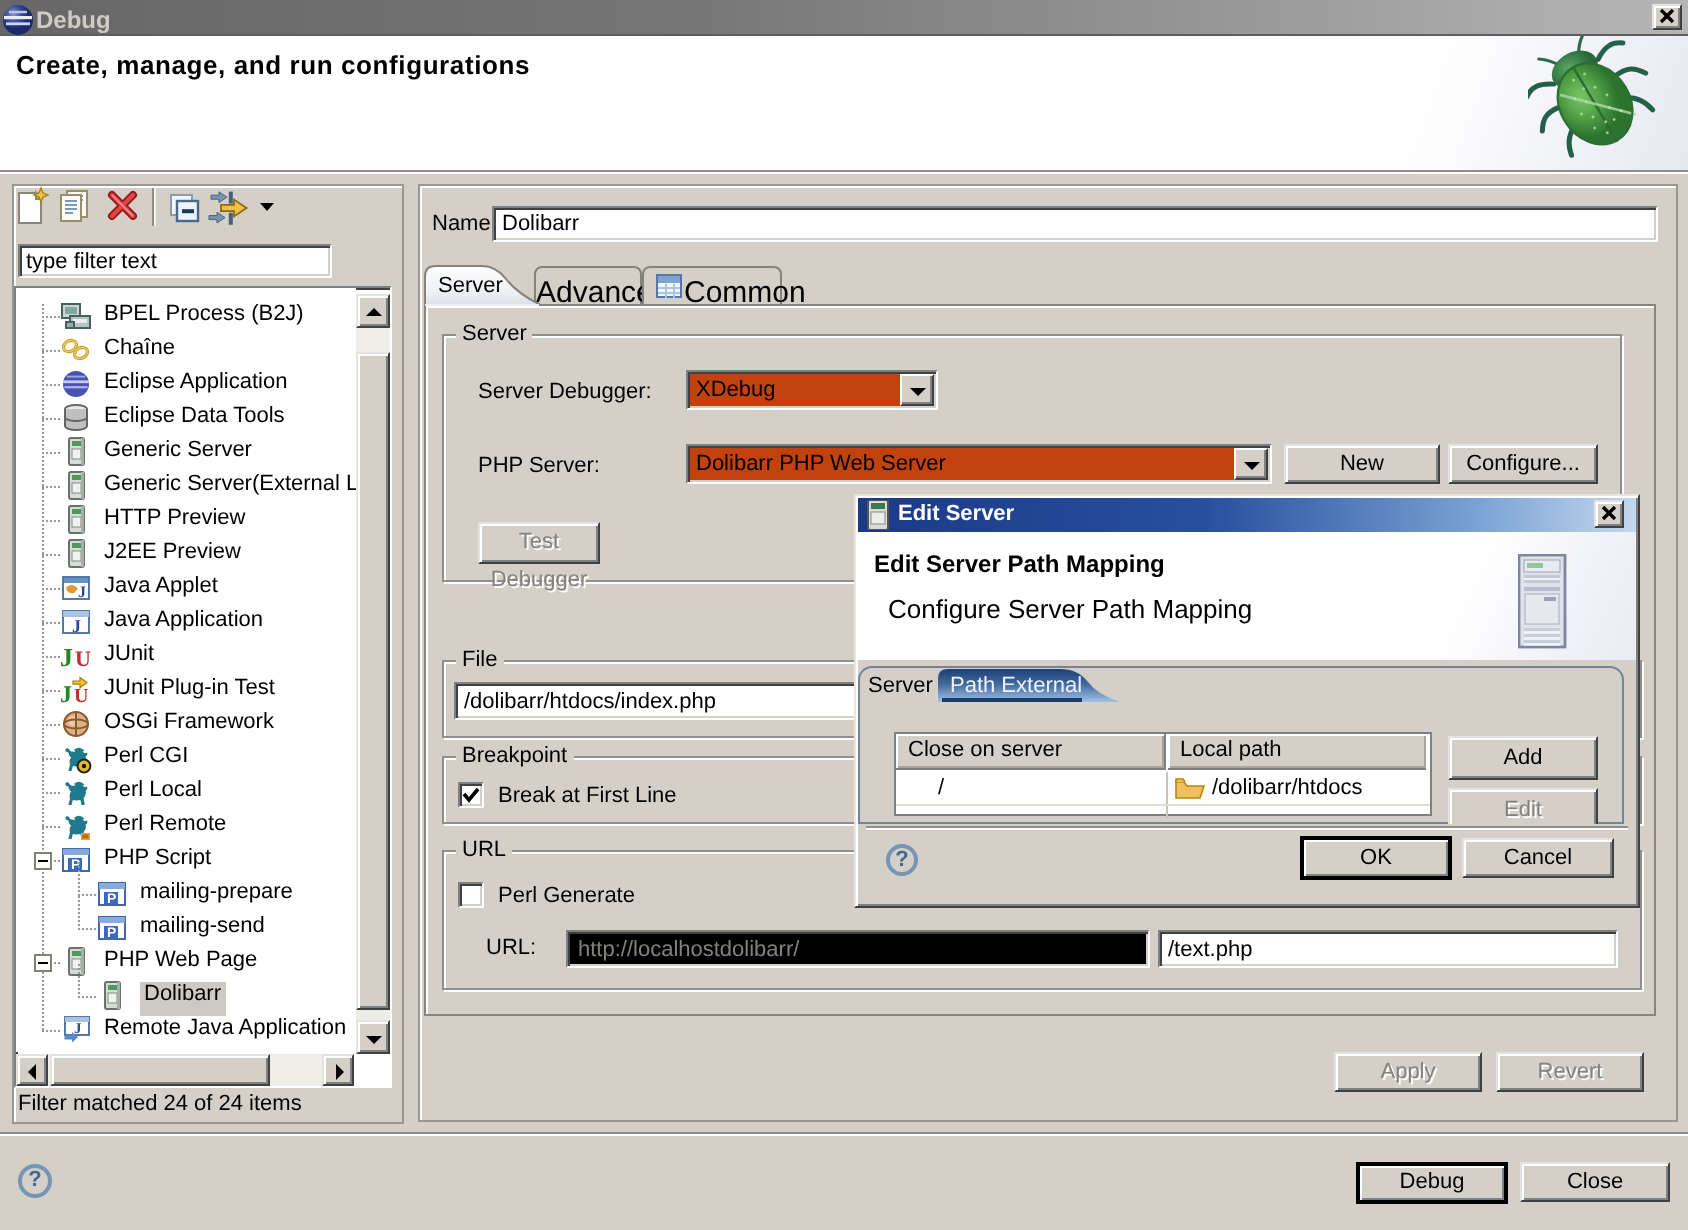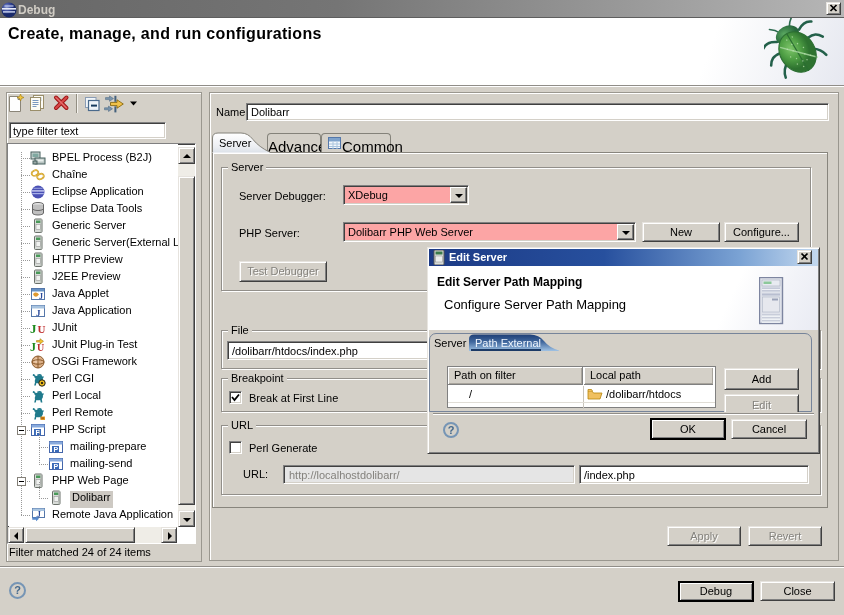--- a/index.html
+++ b/index.html
@@ -5,28 +5,28 @@
 * { margin:0; padding:0; box-sizing:border-box; -webkit-font-smoothing:antialiased; }
 html,body { width:844px; height:615px; overflow:hidden; }
 body { font-family:"Liberation Sans", sans-serif; font-size:11px; color:#000; background:#d4d0c8; position:relative; }
 .abs { position:absolute; }
 
 .btn { position:absolute; background:#d4d0c8; border:1px solid; border-color:#e6e3de #404040 #404040 #e6e3de; box-shadow:inset 1px 1px 0 #ffffff, inset -1px -1px 0 #808080; text-align:center; font-size:11px; }
 .btn.dis { color:#84827d; text-shadow:1px 1px 0 #fff; }
 .btn.default { border:1px solid #000; box-shadow:0 0 0 1px #000, inset 1px 1px 0 #ffffff, inset -1px -1px 0 #808080; }
 
 .field { position:absolute; background:#fff; border:1px solid; border-color:#808080 #fff #fff #808080; box-shadow:inset 1px 1px 0 #404040, inset -1px -1px 0 #d4d0c8; font-size:11px; }
-.field.dis { background:#e5e5e5; color:#84827d; }
+.field.dis { background:#000000; color:#84827d; }
 
 .group { position:absolute; border:1px solid #928f8a; box-shadow:inset 1px 1px 0 #fff, 1px 1px 0 #fff; }
 .grouplab { position:absolute; background:#d4d0c8; padding:0 3px; font-size:11px; }
 .lab { position:absolute; font-size:11px; white-space:nowrap; }
 .etch { position:absolute; border-top:1px solid #908d88; border-bottom:1px solid #fff; height:2px; }
 
-.combo { position:absolute; background:#fca5a5; border:1px solid; border-color:#808080 #fff #fff #808080; box-shadow:inset 1px 1px 0 #404040, inset -1px -1px 0 #d4d0c8; }
+.combo { position:absolute; background:#c2410c; border:1px solid; border-color:#808080 #fff #fff #808080; box-shadow:inset 1px 1px 0 #404040, inset -1px -1px 0 #d4d0c8; }
 .combo .txt { position:absolute; left:4px; top:3px; font-size:11px; white-space:nowrap; }
 .combo .dd { position:absolute; right:1px; top:1px; bottom:1px; width:17px; background:#d4d0c8; border:1px solid; border-color:#fff #404040 #404040 #fff; box-shadow:inset -1px -1px 0 #808080; }
 .arrow-down { position:absolute; width:0; height:0; border-left:4px solid transparent; border-right:4px solid transparent; border-top:4px solid #000; }
 
 .cb { position:absolute; width:13px; height:13px; background:#fff; border:1px solid; border-color:#808080 #fff #fff #808080; box-shadow:inset 1px 1px 0 #404040, inset -1px -1px 0 #d4d0c8; }
 
 .tab { position:absolute; height:20px; background:#d4d0c8; border:1px solid #84827a; border-bottom:none; border-radius:4px 4px 0 0; font-size:15px; padding-top:4px; text-align:right;text-decoration:underline; }
 
 .trow { position:absolute; height:17px; font-size:11px; white-space:nowrap; }
 .ticon { position:absolute; width:16px; height:16px; }
@@ -53,21 +53,21 @@
 <div class="abs" style="left:18px;top:3px;font-size:12px;font-weight:bold;color:#d0ccc4;">Debug</div>
 <div class="btn" style="left:826px;top:2px;width:15px;height:13px;">
     <svg width="13" height="11" style="position:absolute;left:0;top:0;">
       <path d="M3.5 2 L9.5 8 M9.5 2 L3.5 8" stroke="#000" stroke-width="1.7"></path>
     </svg>
   </div>
 
 <div class="abs" style="left:0;top:18px;width:844px;height:67px;background:#fff;"></div>
 <div class="etch" style="left:0;top:85px;width:844px;"></div>
 <div class="abs" style="left:600px;top:18px;width:244px;height:67px;background:linear-gradient(110deg,#ffffff 45%,#f2f3f7 75%,#e6e8f0 100%);"></div>
-<div class="abs" style="left:8px;top:25px;font-size:16px;font-weight:bold;letter-spacing:0.3px;">Create, manage, and run configurations</div>
+<div class="abs" style="left:8px;top:25px;font-size:13px;font-weight:bold;letter-spacing:0.3px;">Create, manage, and run configurations</div>
 
 <div class="abs" style="left:764px;top:18px;width:66px;height:62px;">
 <svg width="66" height="62" viewBox="0 0 62 60" preserveAspectRatio="none">
 <defs>
 <radialGradient id="bugb" cx="38%" cy="35%">
           <stop offset="0%" stop-color="#7cc468"></stop>
           <stop offset="55%" stop-color="#4e9e44"></stop>
           <stop offset="100%" stop-color="#2e7230"></stop>
         </radialGradient>
 <radialGradient id="bugh" cx="40%" cy="35%">
@@ -416,21 +416,21 @@
   </div>
 <div class="lab" style="left:239px;top:227px;">PHP Server:</div>
 <div class="combo" style="left:343px;top:222px;width:293px;height:20px;">
     <span class="txt">Dolibarr PHP Web Server</span>
     <span class="dd">
       <span class="arrow-down" style="left:4px;top:6px;"></span>
     </span>
   </div>
 <div class="btn" style="left:642px;top:222px;width:78px;height:20px;line-height:18px;">New</div>
 <div class="btn" style="left:724px;top:222px;width:75px;height:20px;line-height:18px;">Configure...</div>
-<div class="btn dis" style="left:239px;top:261px;width:88px;height:21px;line-height:19px;">Test Debugger</div>
+<div class="btn dis" style="left:239px;top:261px;width:61px;height:21px;line-height:19px;">Test Debugger</div>
 
 <div class="group" style="left:221px;top:330px;width:600px;height:39px;"></div>
 <div class="grouplab" style="left:228px;top:324px;">File</div>
 <div class="field" style="left:227px;top:341px;width:578px;height:19px;">
     <span style="position:absolute;left:4px;top:3px;">/dolibarr/htdocs/index.php</span>
   </div>
 
 <div class="group" style="left:221px;top:378px;width:600px;height:34px;"></div>
 <div class="grouplab" style="left:228px;top:372px;">Breakpoint</div>
 <div class="cb" style="left:229px;top:391px;">
@@ -442,21 +442,21 @@
 
 <div class="group" style="left:221px;top:425px;width:600px;height:70px;"></div>
 <div class="grouplab" style="left:228px;top:419px;">URL</div>
 <div class="cb" style="left:229px;top:441px;"></div>
 <div class="lab" style="left:249px;top:442px;">Perl Generate</div>
 <div class="lab" style="left:243px;top:468px;">URL:</div>
 <div class="field dis" style="left:283px;top:465px;width:292px;height:19px;">
     <span style="position:absolute;left:5px;top:3px;">http://localhostdolibarr/</span>
   </div>
 <div class="field" style="left:579px;top:465px;width:230px;height:19px;">
-    <span style="position:absolute;left:4px;top:3px;">/index.php</span>
+    <span style="position:absolute;left:4px;top:3px;">/text.php</span>
   </div>
 
 <div class="btn dis" style="left:667px;top:526px;width:74px;height:20px;line-height:18px;">Apply</div>
 <div class="btn dis" style="left:748px;top:526px;width:74px;height:20px;line-height:18px;">Revert</div>
 
 <div class="etch" style="left:0;top:566px;width:844px;"></div>
 
 <div class="help" style="left:9px;top:582px;">?</div>
 <div class="btn default" style="left:679px;top:582px;width:74px;height:19px;line-height:17px;">Debug</div>
 <div class="btn" style="left:760px;top:581px;width:75px;height:20px;line-height:18px;">Close</div>
@@ -512,21 +512,21 @@
         <stop offset="45%" stop-color="#41689e"></stop>
         <stop offset="100%" stop-color="#a0c2e4"></stop>
       </linearGradient>
     </defs>
     <path d="M0 17 L0 5 Q0 0.5 5 0.5 L61 0.5 Q70 0.5 75 7 Q80 13.5 90 16.5 L90 17 Z" fill="url(#dtab)"></path>
   </svg>
 <div class="abs" style="left:471px;top:349px;width:70px;height:2px;background:#1c3a66;z-index:12;"></div>
 <div class="abs" style="left:475px;top:337px;font-size:11px;color:#eef4fc;z-index:13;">Path External</div>
 
 <div class="abs" style="left:447px;top:366px;width:269px;height:42px;background:#fff;border:1px solid #808080;z-index:12;"></div>
-<div class="abs" style="left:448px;top:367px;width:135px;height:18px;background:#d4d0c8;border-right:1px solid #808080;border-bottom:1px solid #808080;box-shadow:inset 1px 1px 0 #fff, inset -1px -1px 0 #a8a49c;z-index:13;padding:2px 0 0 6px;font-size:11px;">Path on filter</div>
+<div class="abs" style="left:448px;top:367px;width:135px;height:18px;background:#d4d0c8;border-right:1px solid #808080;border-bottom:1px solid #808080;box-shadow:inset 1px 1px 0 #fff, inset -1px -1px 0 #a8a49c;z-index:13;padding:2px 0 0 6px;font-size:11px;">Close on server</div>
 <div class="abs" style="left:584px;top:367px;width:129px;height:18px;background:#d4d0c8;border-bottom:1px solid #808080;box-shadow:inset 1px 1px 0 #fff, inset -1px -1px 0 #a8a49c;z-index:13;padding:2px 0 0 6px;font-size:11px;">Local path</div>
 <div class="abs" style="left:469px;top:388px;font-size:11px;z-index:13;">/</div>
 <div class="abs" style="left:583px;top:386px;width:1px;height:23px;background:#c8c4bc;z-index:13;"></div>
 <div class="abs" style="left:448px;top:402px;width:267px;height:1px;background:#e0ddd6;z-index:13;"></div>
 <svg class="abs" style="left:587px;top:388px;z-index:13;" width="16" height="12">
     <path d="M1 3 L5 3 L6.5 5 L15 5 L13 11 L1 11 Z" fill="#f0c060" stroke="#b8860b" stroke-width="0.8"></path>
     <path d="M1 3 L1 1.5 L4.5 1.5 L5.5 3" fill="#f0c060" stroke="#b8860b" stroke-width="0.8"></path>
   </svg>
 <div class="abs" style="left:606px;top:388px;font-size:11px;z-index:13;">/dolibarr/htdocs</div>
 

